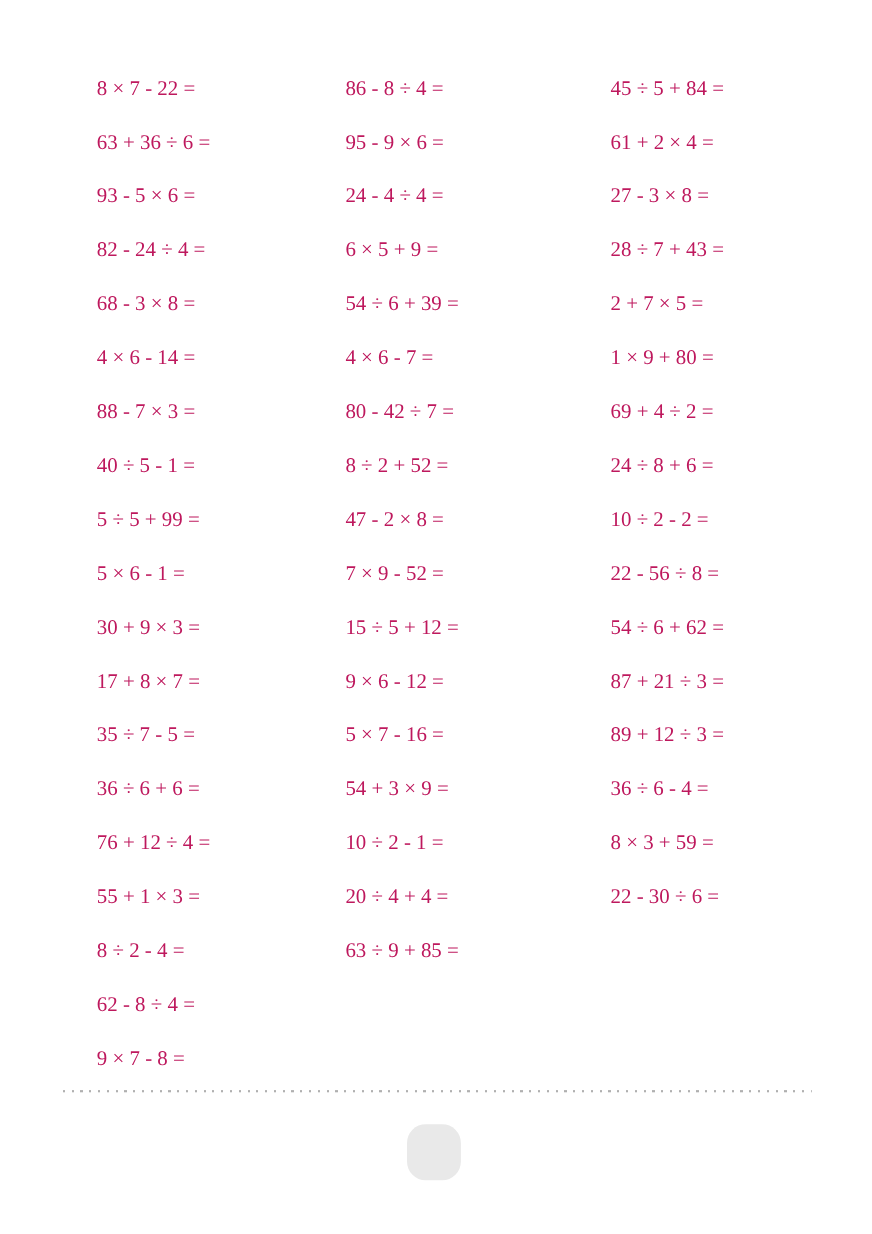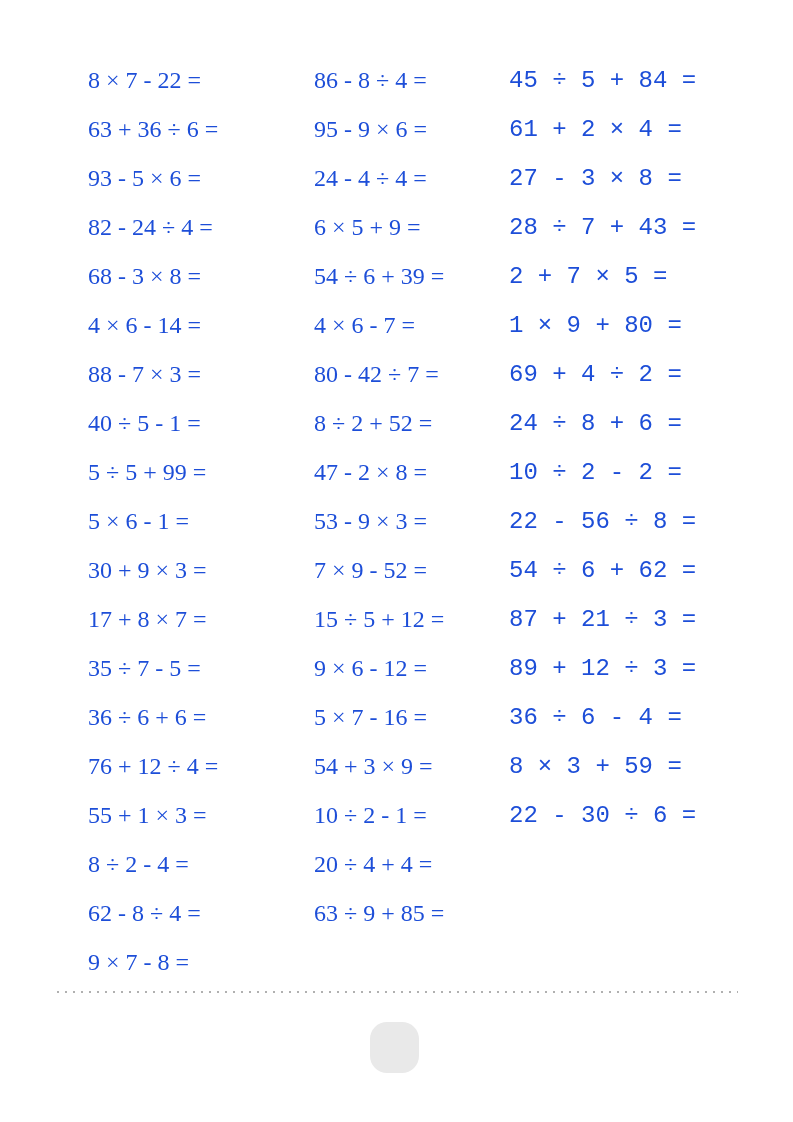--- a/index.html
+++ b/index.html
@@ -14,26 +14,26 @@
     background: #ffffff;
     overflow: hidden;
     font-family: "Liberation Serif", serif;
   }
   .col {
     position: absolute;
     top: 56px;
   }
   .col-1 { left: 88px; }
   .col-2 { left: 314px; }
-  .col-3 { left: 509px; font-family: Liberation Mono, monospace; }
+  .col-3 { left: 555px; }
   .cell {
     height: 49px;
     line-height: 49px;
-    font-size: 24px;
-    color: #1d4ed8;
+    font-size: 19px;
+    color: #be185d;
     white-space: nowrap;
   }
   .divider {
     position: absolute;
     left: 57px;
     top: 991px;
     width: 681px;
     height: 2px;
     background: repeating-linear-gradient(to right, #b0b0b0 0 2px, transparent 2px 8px);
   }
@@ -77,21 +77,20 @@
   <div class="col col-2">
     <div class="cell">86 - 8 ÷ 4 =</div>
     <div class="cell">95 - 9 × 6 =</div>
     <div class="cell">24 - 4 ÷ 4 =</div>
     <div class="cell">6 × 5 + 9 =</div>
     <div class="cell">54 ÷ 6 + 39 =</div>
     <div class="cell">4 × 6 - 7 =</div>
     <div class="cell">80 - 42 ÷ 7 =</div>
     <div class="cell">8 ÷ 2 + 52 =</div>
     <div class="cell">47 - 2 × 8 =</div>
-    <div class="cell">53 - 9 × 3 =</div>
     <div class="cell">7 × 9 - 52 =</div>
     <div class="cell">15 ÷ 5 + 12 =</div>
     <div class="cell">9 × 6 - 12 =</div>
     <div class="cell">5 × 7 - 16 =</div>
     <div class="cell">54 + 3 × 9 =</div>
     <div class="cell">10 ÷ 2 - 1 =</div>
     <div class="cell">20 ÷ 4 + 4 =</div>
     <div class="cell">63 ÷ 9 + 85 =</div>
   </div>
 

